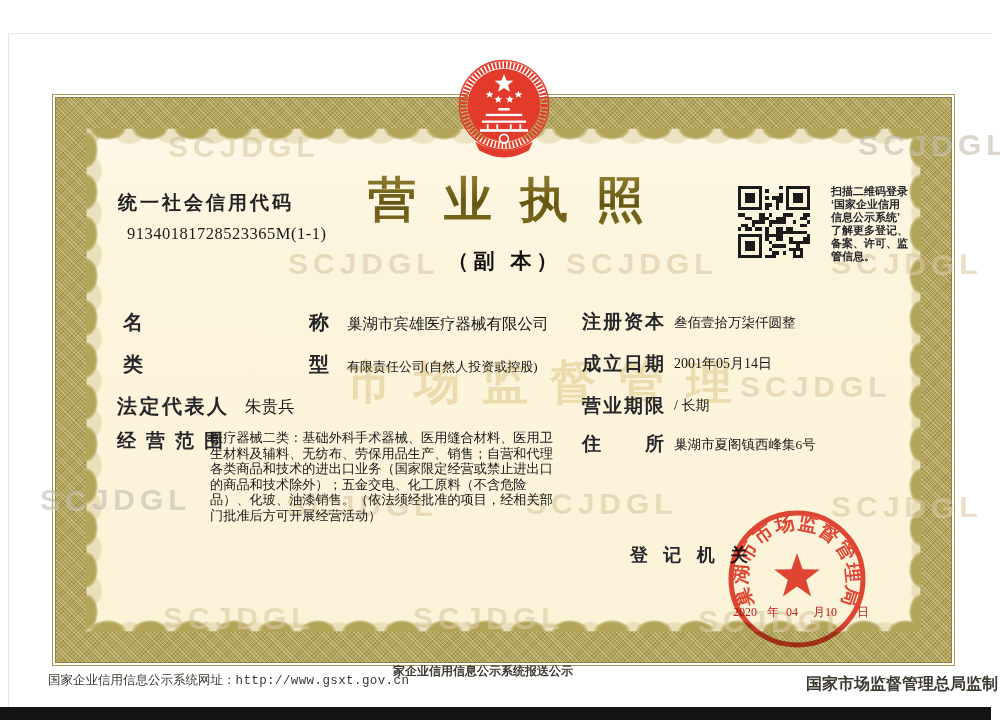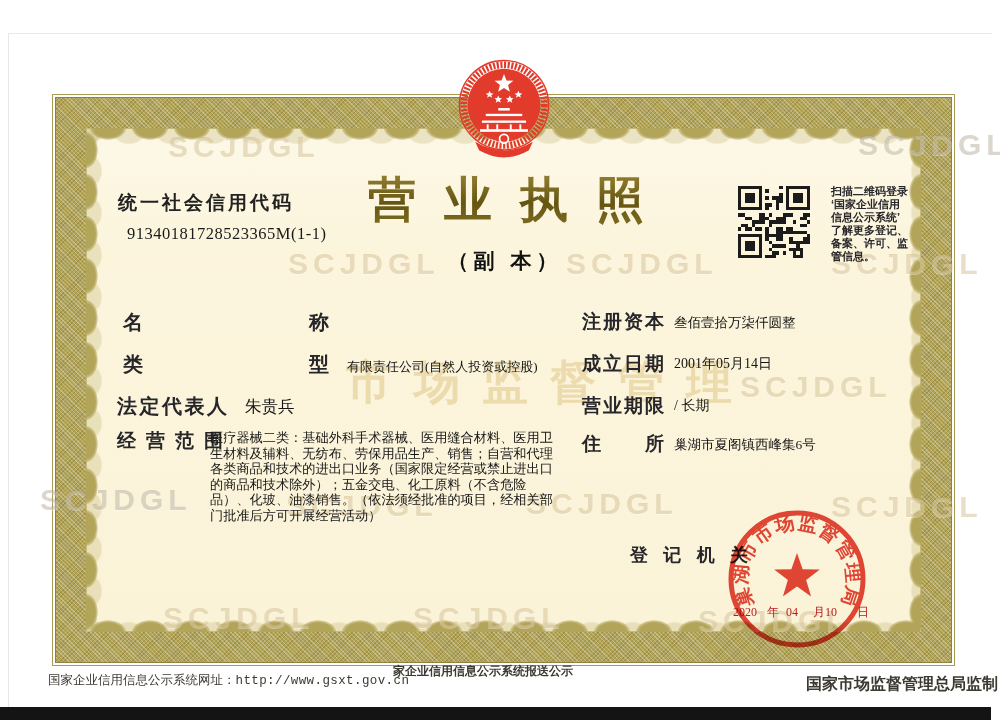--- a/index.html
+++ b/index.html
@@ -298,20 +298,21 @@
       <div>信息公示系统’</div>
       <div>了解更多登记、</div>
       <div>备案、许可、监</div>
       <div>管信息。</div>
     </div>
 
     <div class="label jlabel" style="left:123px;top:309px;width:206px;font-size:20px;">
         <span>名</span>
         <span>称</span>
       </div>
+    <div class="value" style="left:347px;top:314px;font-size:15.5px;">巢湖市宾雄医疗器械有限公司</div>
 
     <div class="label jlabel" style="left:123px;top:351px;width:206px;font-size:20px;">
         <span>类</span>
         <span>型</span>
       </div>
     <div class="value" style="left:347px;top:358px;font-size:13px;">有限责任公司(自然人投资或控股)</div>
 
     <div class="label jlabel" style="left:117px;top:393px;width:110px;font-size:20px;">
         <span>法</span>
         <span>定</span>

